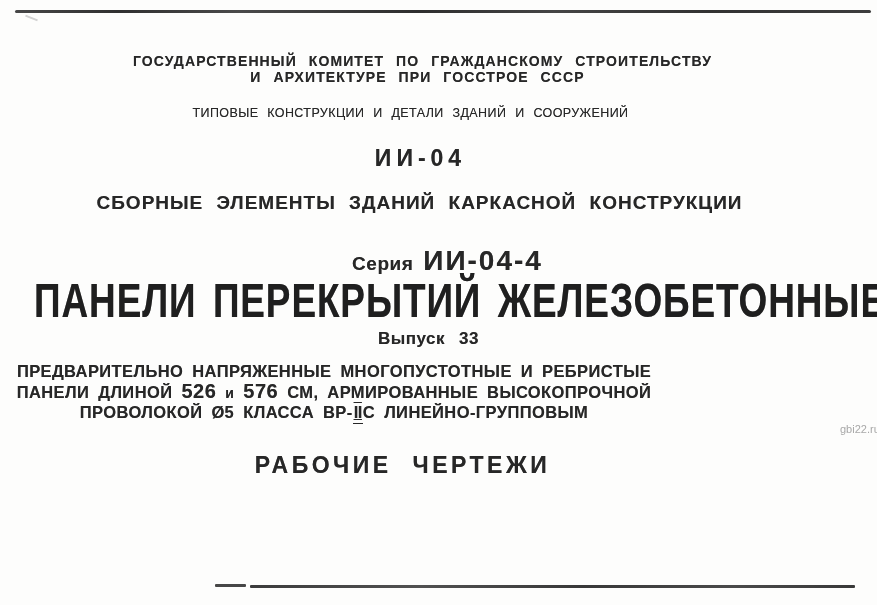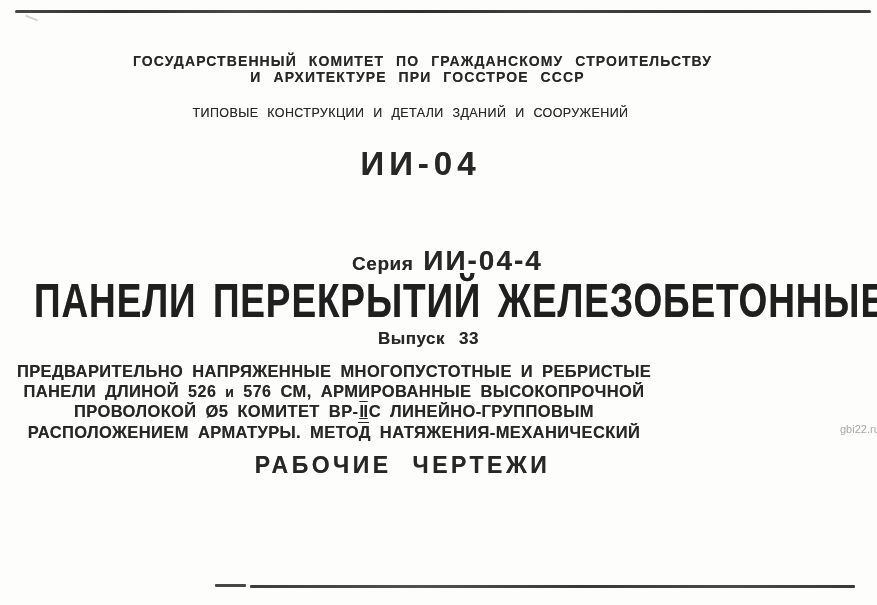--- a/index.html
+++ b/index.html
@@ -43,21 +43,21 @@
   }
 
   .org-line1 { top: 53px; font-size: 14px; font-weight: 700; letter-spacing: 1.1px; word-spacing: 7px; }
   .org-line1 > span { left: -16px; }
   .org-line2 { top: 69px; font-size: 14px; font-weight: 700; letter-spacing: 1.1px; word-spacing: 7px; }
   .org-line2 > span { left: -21px; }
 
   .collection { top: 106px; font-size: 12.5px; font-weight: 400; letter-spacing: 0.4px; word-spacing: 5px; }
   .collection > span { left: -28px; }
 
-  .series-code { top: 145px; font-size: 33px; font-weight: 600; letter-spacing: 5px; }
+  .series-code { top: 145px; font-size: 23px; font-weight: 600; letter-spacing: 5px; }
   .series-code > span { left: -18px; }
 
   .series-desc { top: 192px; font-size: 19px; font-weight: 600; letter-spacing: 1px; word-spacing: 7px; }
   .series-desc > span { left: -19px; }
 
   .series-line { top: 245px; }
   .series-line > span { left: -11px; margin-left: 40px; }
   .series-label { font-size: 19px; font-weight: 600; letter-spacing: 0.5px; }
   .series-value { font-size: 28px; font-weight: 700; letter-spacing: 2px; margin-left: 10px; }
 
@@ -83,21 +83,21 @@
     width: 696px;
     text-align: center;
     font-size: 16.5px;
     font-weight: 600;
     letter-spacing: 0.4px;
     word-spacing: 4px;
     line-height: 19.5px;
     white-space: nowrap;
   }
   .abstract .a-line > span { position: relative; left: -14px; }
-  .len-num { font-size: 16px; font-weight: 700; letter-spacing: 0.5px; }
+  .len-num { font-size: 20px; font-weight: 700; letter-spacing: 0.5px; }
   .conj { font-size: 14px; font-weight: 600; }
   .roman {
     display: inline-block;
     text-decoration: overline underline;
     border-bottom: 1.5px solid #272727;
     padding: 0 1px 0.5px 1px;
     letter-spacing: -0.5px;
     font-weight: 700;
   }
   .l3-suffix { margin-left: 0; }
@@ -145,20 +145,23 @@
   </div>
 
   <div class="row collection ink">
     <span>ТИПОВЫЕ КОНСТРУКЦИИ И ДЕТАЛИ ЗДАНИЙ И СООРУЖЕНИЙ</span>
   </div>
 
   <div class="row series-code ink">
     <span>ИИ-04</span>
   </div>
 
+  <div class="row series-desc ink">
+    <span>СБОРНЫЕ ЭЛЕМЕНТЫ ЗДАНИЙ КАРКАСНОЙ КОНСТРУКЦИИ</span>
+  </div>
 
   <div class="row series-line ink">
     <span><span class="series-label">Серия</span><span class="series-value">ИИ-04-4</span></span>
   </div>
 
   <div class="row main-title">
     <span class="ink">ПАНЕЛИ ПЕРЕКРЫТИЙ ЖЕЛЕЗОБЕТОННЫЕ</span>
   </div>
 
   <div class="row issue-line ink">
@@ -170,24 +173,21 @@
       <span>ПРЕДВАРИТЕЛЬНО НАПРЯЖЕННЫЕ МНОГОПУСТОТНЫЕ И РЕБРИСТЫЕ</span>
     </div>
     <div class="a-line ink">
       <span><span>ПАНЕЛИ ДЛИНОЙ</span>
         <span class="len-num">526</span>
         <span class="conj">и</span>
         <span class="len-num">576</span>
         <span>СМ, АРМИРОВАННЫЕ ВЫСОКОПРОЧНОЙ</span></span>
     </div>
     <div class="a-line ink">
-      <span><span>ПРОВОЛОКОЙ Ø5 КОМИТЕТ ВР-</span><span class="roman">II</span><span class="l3-suffix">С ЛИНЕЙНО-ГРУППОВЫМ</span></span>
-    </div>
-    <div class="a-line ink">
-      <span>РАСПОЛОЖЕНИЕМ АРМАТУРЫ. МЕТОД НАТЯЖЕНИЯ-МЕХАНИЧЕСКИЙ</span>
+      <span><span>ПРОВОЛОКОЙ Ø5 КЛАССА ВР-</span><span class="roman">II</span><span class="l3-suffix">С ЛИНЕЙНО-ГРУППОВЫМ</span></span>
     </div>
   </div>
 
   <div class="row doc-type ink">
     <span>РАБОЧИЕ ЧЕРТЕЖИ</span>
   </div>
 
   <div class="watermark">gbi22.ru</div>
 
   <div class="bottom-rule-left"></div>

